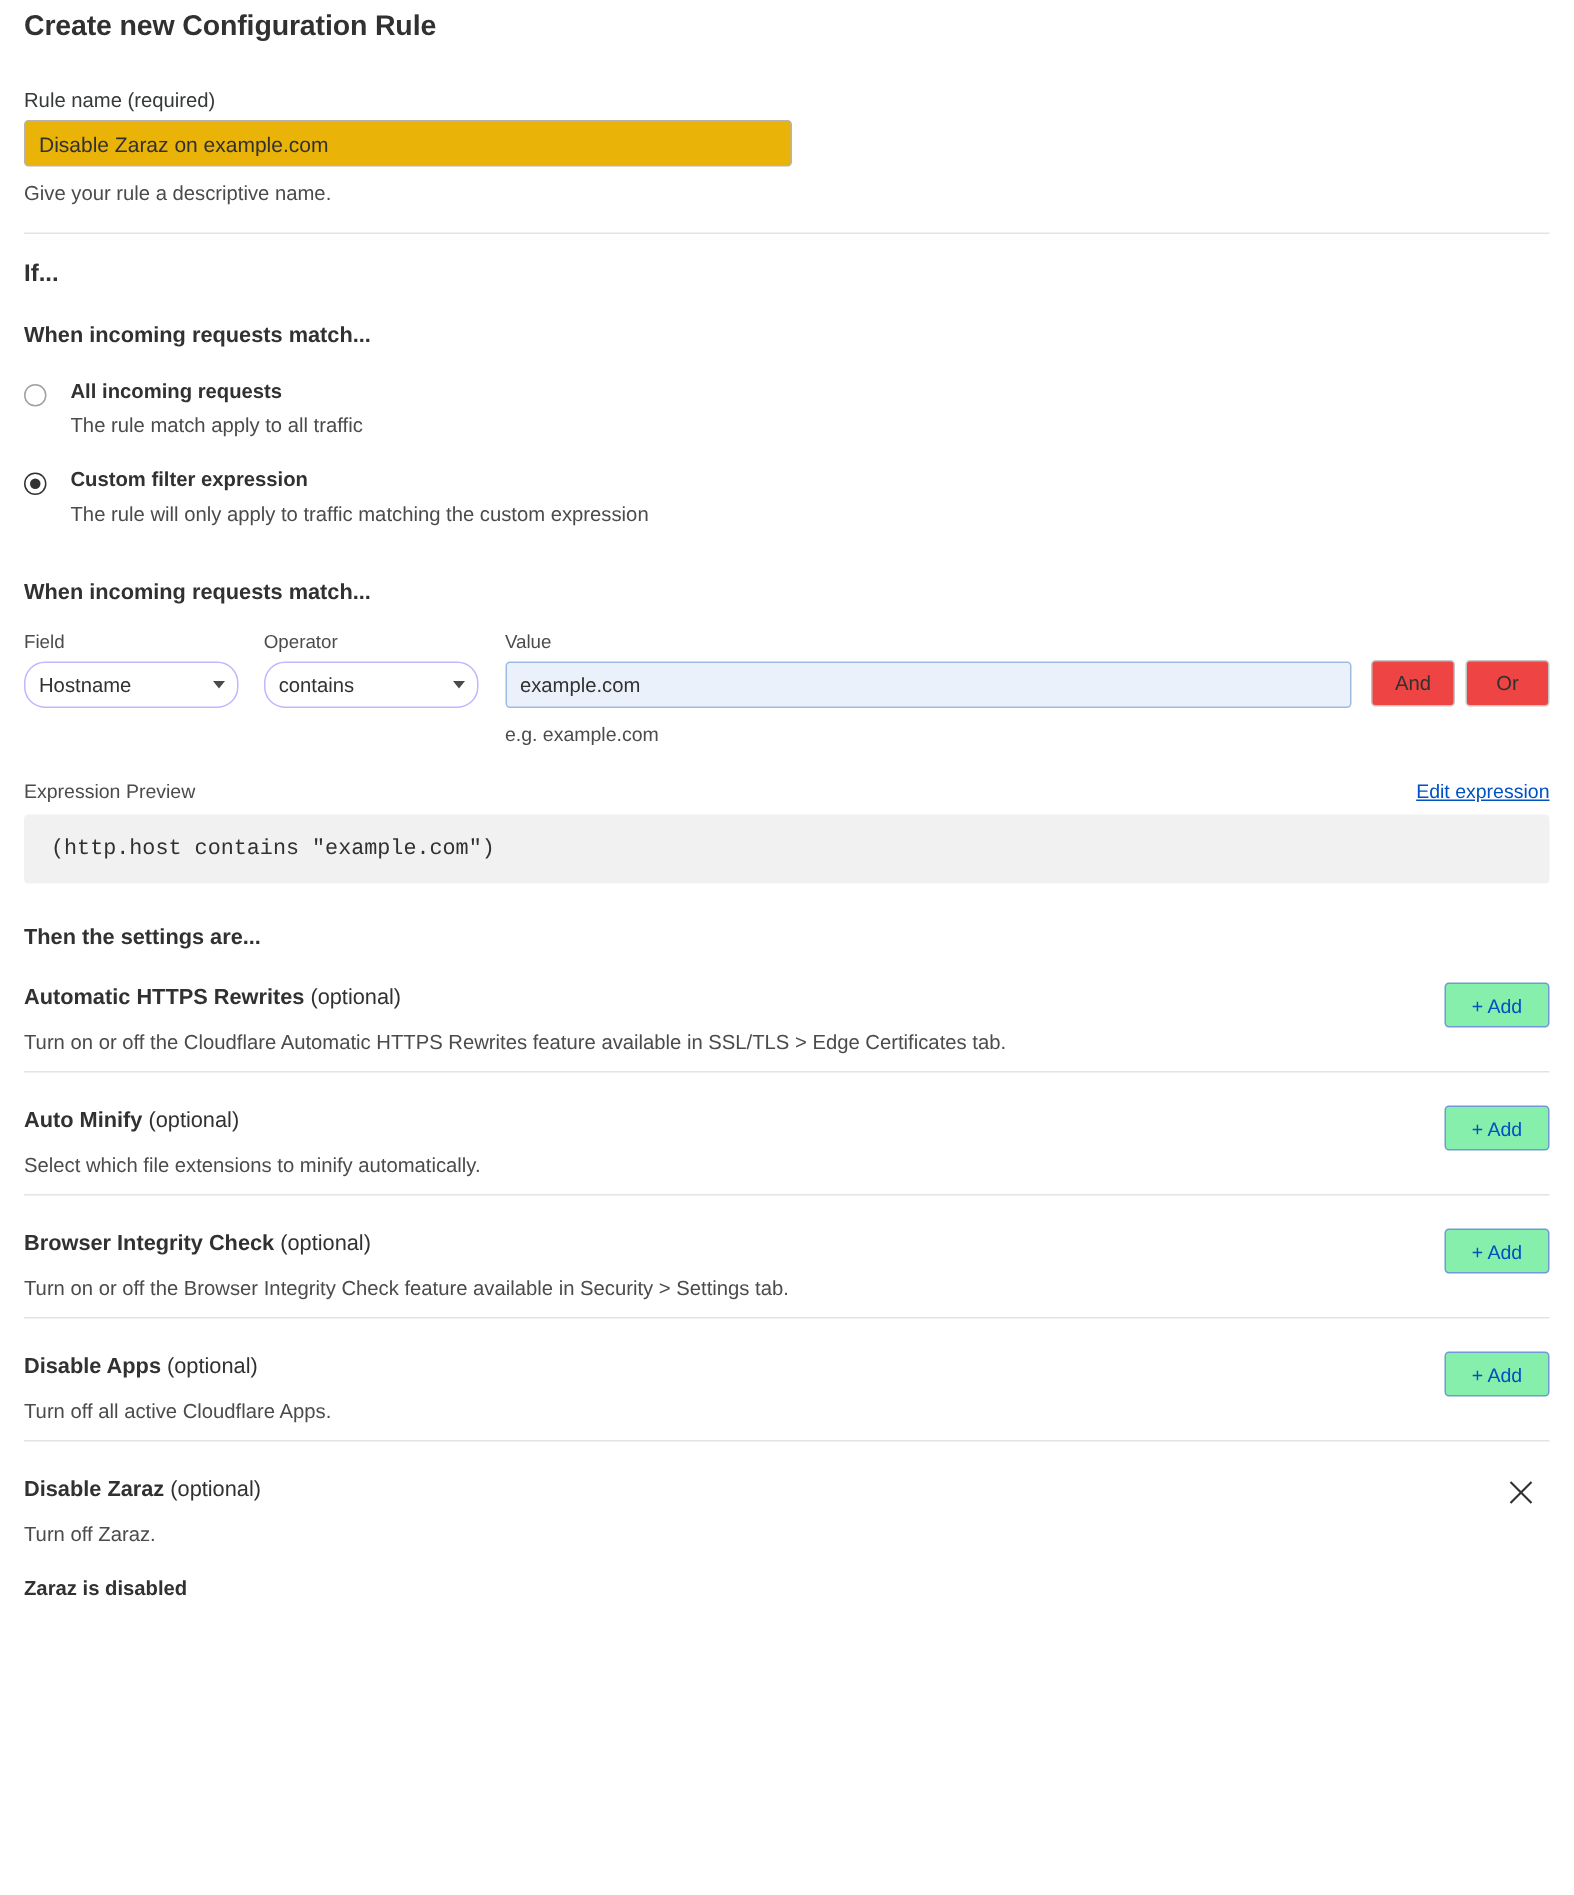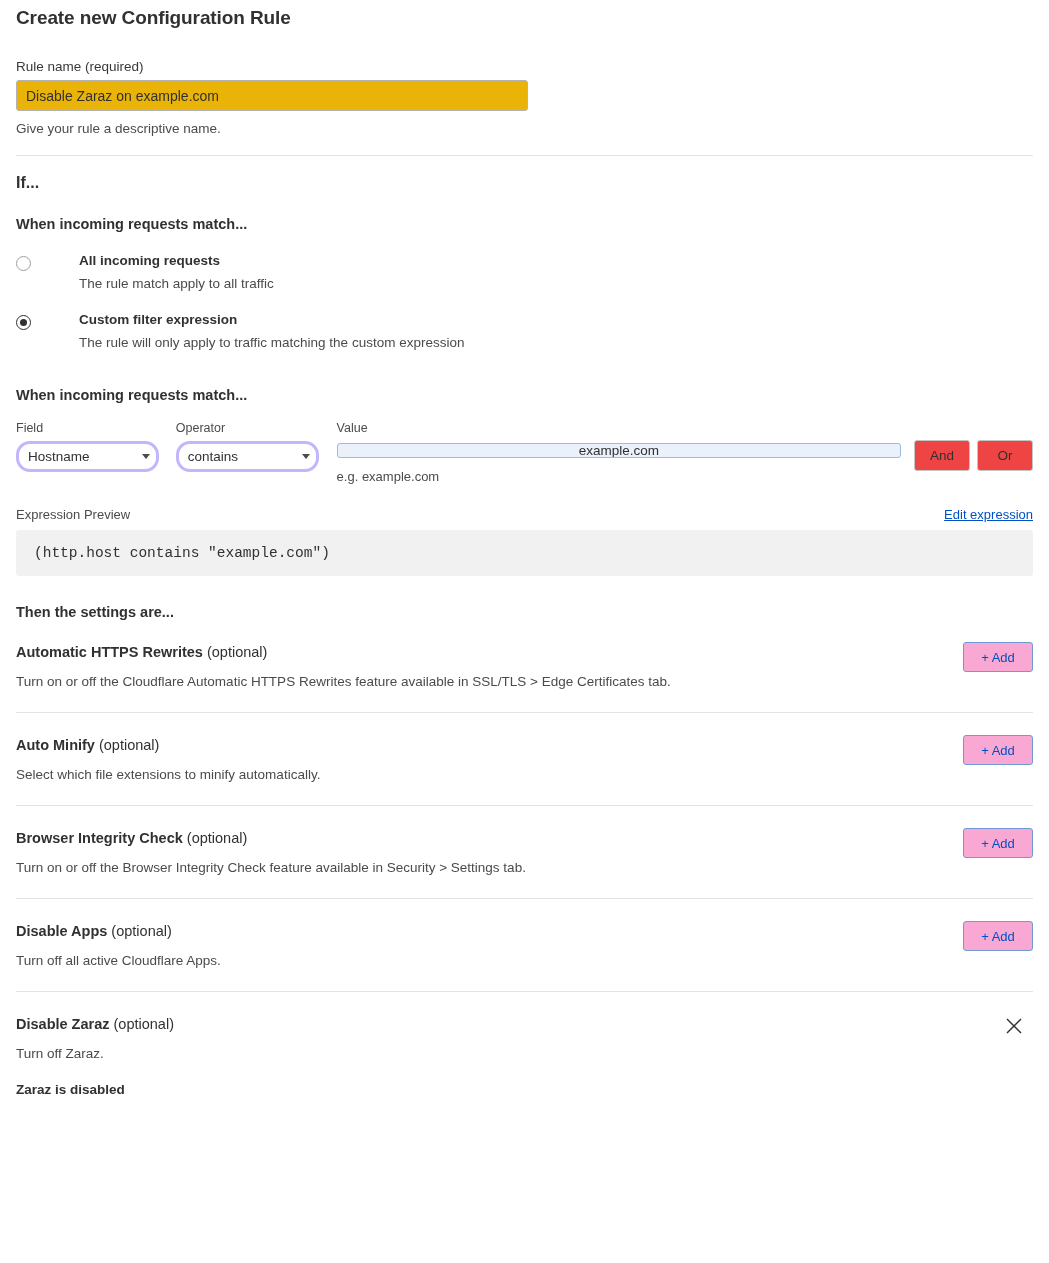--- a/index.html
+++ b/index.html
@@ -65,21 +65,20 @@
   .subheading {
     font-size: 14.5px;
     font-weight: bold;
     color: #313131;
     margin-top: 24px;
   }
   .radio-row {
     display: flex;
     align-items: flex-start;
     margin-top: 21px;
-    gap: 32px;
   }
   .radio {
     width: 15px;
     height: 15px;
     border-radius: 50%;
     border: 1px solid #a0a0a0;
     background: #fff;
     margin-right: 16px;
     margin-top: 3px;
     flex: 0 0 auto;
@@ -123,21 +122,21 @@
   .col-label {
     font-size: 12.5px;
     color: #4b4b4b;
     margin-bottom: 6px;
   }
   .select-wrap {
     position: relative;
   }
   .select-box {
     height: 31px;
-    border: 3px solid #c4b5fd;
+    border: 1px solid #c4b5fd;
     border-radius: 14px;
     background: #fff;
     font-size: 13.5px;
     color: #313131;
     display: flex;
     align-items: center;
     padding: 0 9px;
   }
   .caret {
     position: absolute;
@@ -147,30 +146,29 @@
     height: 0;
     border-left: 4.5px solid transparent;
     border-right: 4.5px solid transparent;
     border-top: 5px solid #4b4b4b;
   }
   .field-col { width: 148px; margin-right: 17px; }
   .op-col { width: 148px; margin-right: 18px; }
   .value-col { width: 585px; margin-right: 13px; }
   .value-input {
     width: 100%;
-    height: 15px;
+    height: 31px;
     border: 1px solid #9dbbe0;
     border-radius: 3px;
     background: #eaf1fb;
     padding: 0 9px;
     font-size: 13.5px;
     font-family: "Liberation Sans", sans-serif;
     color: #313131;
     outline: none;
-    text-align: center;
   }
   .value-hint {
     font-size: 13px;
     color: #4b4b4b;
     margin-top: 10px;
   }
   .logic-btns { display: flex; padding-top: 19px; }
   .logic-btn {
     height: 31px;
     min-width: 56px;
@@ -208,21 +206,21 @@
   }
   .then-heading {
     font-size: 14.5px;
     font-weight: bold;
     color: #313131;
     margin-top: 28px;
   }
   .setting {
     position: relative;
     padding-top: 24px;
-    padding-bottom: 23px;
+    padding-bottom: 12px;
     border-bottom: 1px solid #e3e3e3;
   }
   .setting:last-of-type { border-bottom: none; }
   .setting-title {
     font-size: 14.5px;
     color: #313131;
   }
   .setting-title b { font-weight: bold; }
   .setting-title span.optional { font-weight: normal; color: #313131; }
   .setting-desc {
@@ -231,21 +229,21 @@
     margin-top: 14px;
   }
   .add-btn {
     position: absolute;
     right: 0;
     top: 22px;
     width: 70px;
     height: 30px;
     border: 1px solid #6f9ad4;
     border-radius: 3px;
-    background: #f9a8d4;
+    background: #86efac;
     color: #0051c3;
     font-size: 13px;
     font-family: "Liberation Sans", sans-serif;
     cursor: pointer;
     margin-left: 44px;
   }
   .close-btn {
     position: absolute;
     right: 8px;
     top: 23px;

